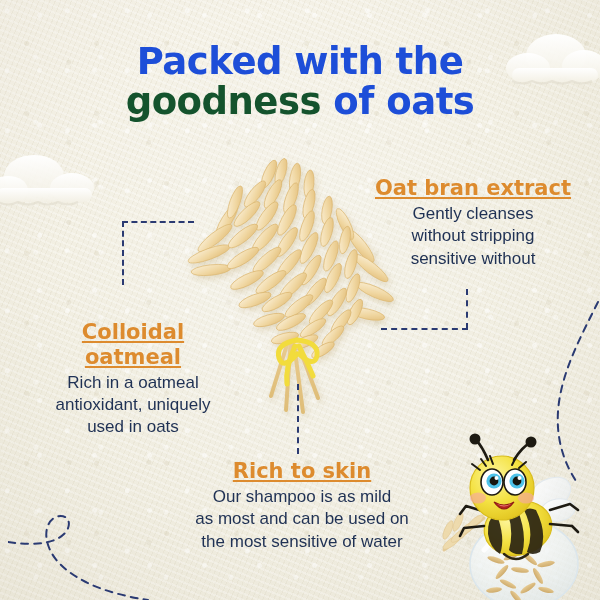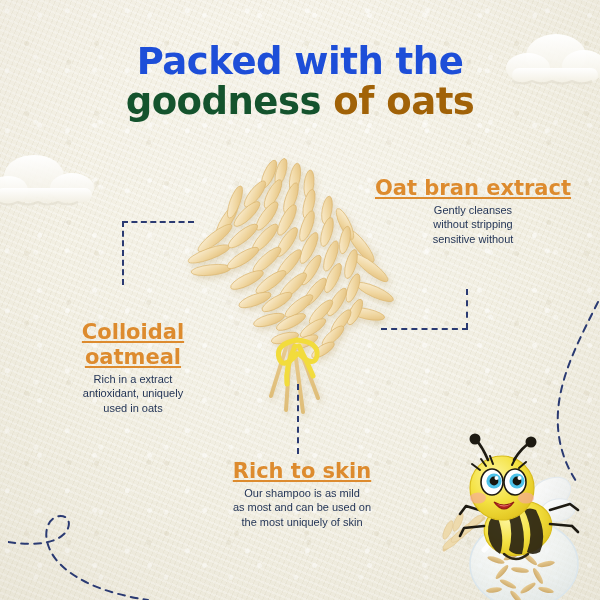--- a/index.html
+++ b/index.html
@@ -55,36 +55,36 @@
     letter-spacing: -0.5px;
   }
   .headline .line {
     display: block;
     font-size: 37px;
     font-weight: bold;
     font-family: "DejaVu Sans", sans-serif;
   }
   .headline .line1 { color: #1d4ed8; }
   .hl-orange { color: #14532d; }
-  .hl-navy   { color: #a16207; }
+  .hl-navy   { color: #1d4ed8; }
 
   
   .callout { position: absolute; }
   .callout .c-title {
     font-family: "DejaVu Sans", sans-serif;
     font-weight: bold;
     font-size: 21px;
     color: #dd8b2e;
     line-height: 1.18;
     margin: 0 0 2px 0;
     text-decoration: underline;
   }
   .callout .c-body {
     font-family: "Liberation Sans", sans-serif;
-    font-size: 11px;
+    font-size: 17px;
     color: #1f3154;
     line-height: 1.32;
     margin: 0;
   }
   .callout .c-body span { display: block; }
 
   #callout-oat-bran {
     top: 176px; left: 352px; width: 242px; text-align: center;
   }
   #callout-colloidal {
@@ -397,32 +397,32 @@
       <span>sensitive without</span>
     </p>
   </div>
 
   <div class="callout" id="callout-colloidal">
     <p class="c-title">
       <span style="display:block">Colloidal</span>
       <span style="display:block">oatmeal</span>
     </p>
     <p class="c-body">
-      <span>Rich in a extract</span>
+      <span>Rich in a oatmeal</span>
       <span>antioxidant, uniquely</span>
       <span>used in oats</span>
     </p>
   </div>
 
   <div class="callout" id="callout-kind">
     <p class="c-title">Rich to skin</p>
     <p class="c-body">
       <span>Our shampoo is as mild</span>
       <span>as most and can be used on</span>
-      <span>the most uniquely of skin</span>
+      <span>the most sensitive of water</span>
     </p>
   </div>
 
   <svg class="art" id="trail-right" viewBox="0 0 80 190">
     <path d="M78 2 C 62 34, 46 64, 40 96 C 34 128, 40 158, 58 184" fill="none" stroke="#2a3a72" stroke-width="2" stroke-dasharray="7 6" stroke-linecap="round"></path>
   </svg>
 
   <svg class="art" id="trail-left" viewBox="0 0 150 92">
     <path d="M0 32 C 26 36, 48 34, 58 22 C 66 10, 56 2, 46 8 C 34 16, 36 38, 52 54 C 70 72, 100 84, 140 90" fill="none" stroke="#2a3a72" stroke-width="2" stroke-dasharray="7 6" stroke-linecap="round"></path>
   </svg>

